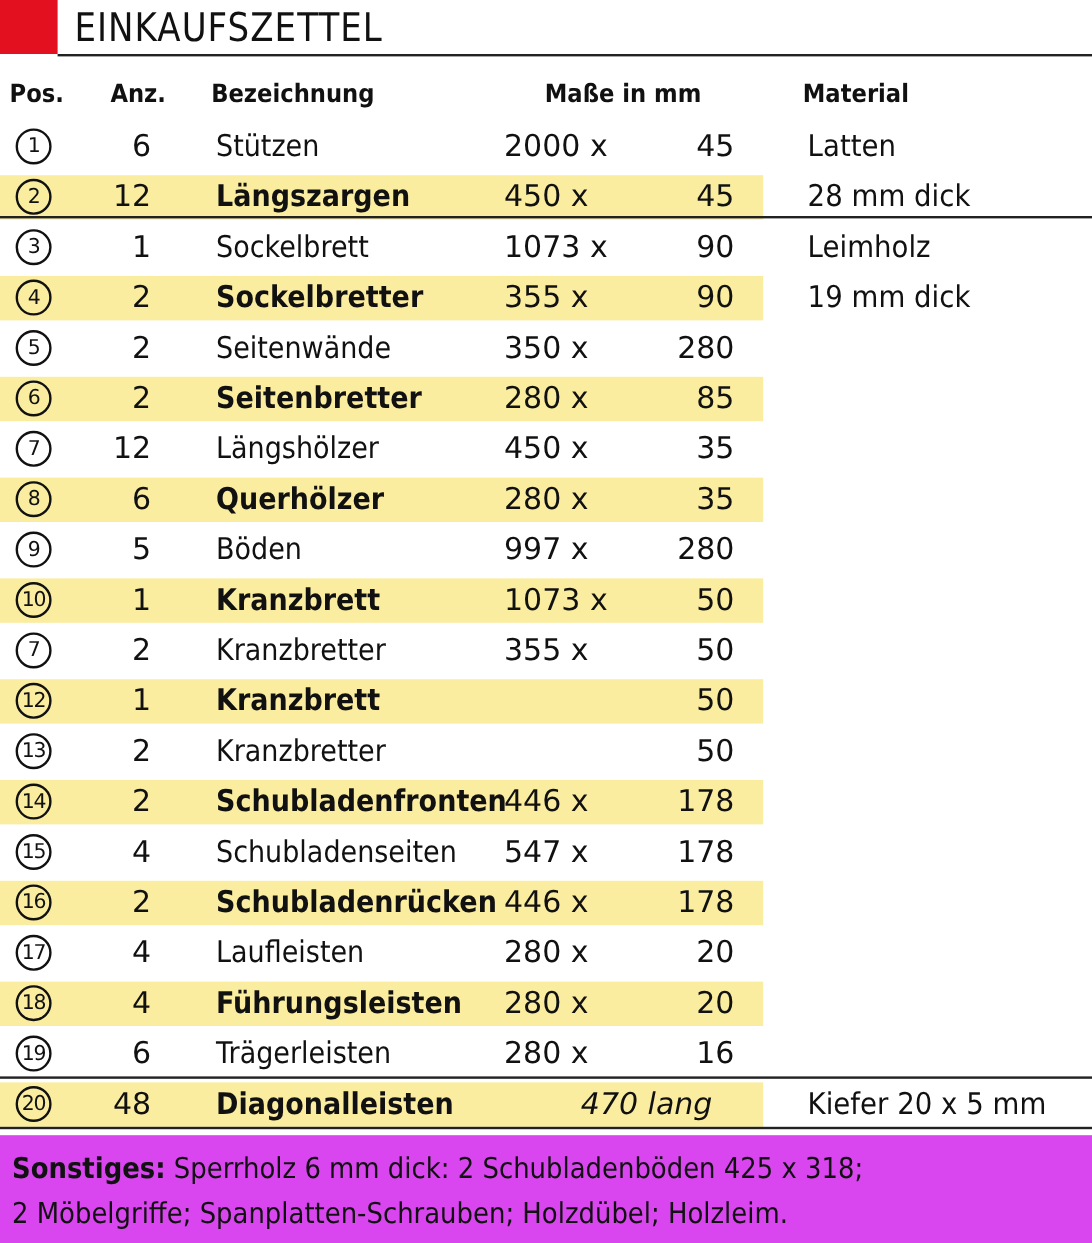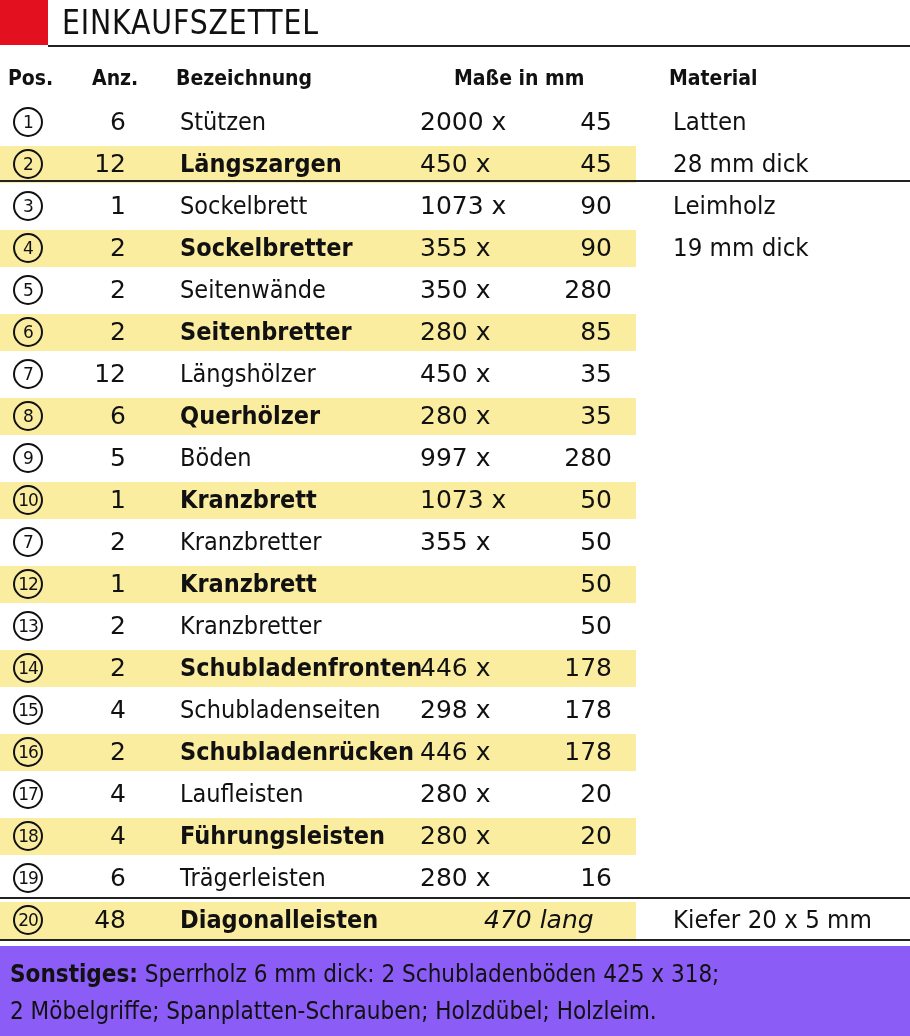--- a/index.html
+++ b/index.html
@@ -32,21 +32,21 @@
   .qty { left: 80px; width: 46px; text-align: right; }
   .name { left: 180px; transform: scaleX(0.9); transform-origin: left center; }
   .dim1 { left: 420px; width: 128px; }
   .dim2 { left: 551px; width: 61px; text-align: right; }
   .dimlong { left: 484px; font-style: italic; }
   .mat { left: 673px; transform: scaleX(0.92); transform-origin: left center; }
 
   .rule { position: absolute; left: 0; width: 910px; height: 2px; background: #222; }
 
   .note-box {
-    position: absolute; left: 0; top: 946px; width: 910px; height: 90px; background: #8b5cf6;
+    position: absolute; left: 0; top: 946px; width: 910px; height: 90px; background: #d946ef;
   }
   .note-text {
     position: absolute; left: 10px; top: 10px; font-size: 24px; line-height: 37px; width: 900px;
     transform: scaleX(0.9); transform-origin: left top; white-space: nowrap;
   }
   .note-label { font-weight: bold; }
 </style>
 </head>
 <body>
 
@@ -169,21 +169,21 @@
       <div class="pos-circle">14</div>
       <div class="cell qty">2</div>
       <div class="cell name">Schubladenfronten</div>
       <div class="cell dim1">446 x</div>
       <div class="cell dim2">178</div>
     </div>
     <div class="row">
       <div class="pos-circle">15</div>
       <div class="cell qty">4</div>
       <div class="cell name">Schubladenseiten</div>
-      <div class="cell dim1">298 x</div>
+      <div class="cell dim1">547 x</div>
       <div class="cell dim2">178</div>
     </div>
     <div class="row hl">
       <div class="band"></div>
       <div class="pos-circle">16</div>
       <div class="cell qty">2</div>
       <div class="cell name">Schubladenrücken</div>
       <div class="cell dim1">446 x</div>
       <div class="cell dim2">178</div>
     </div>

